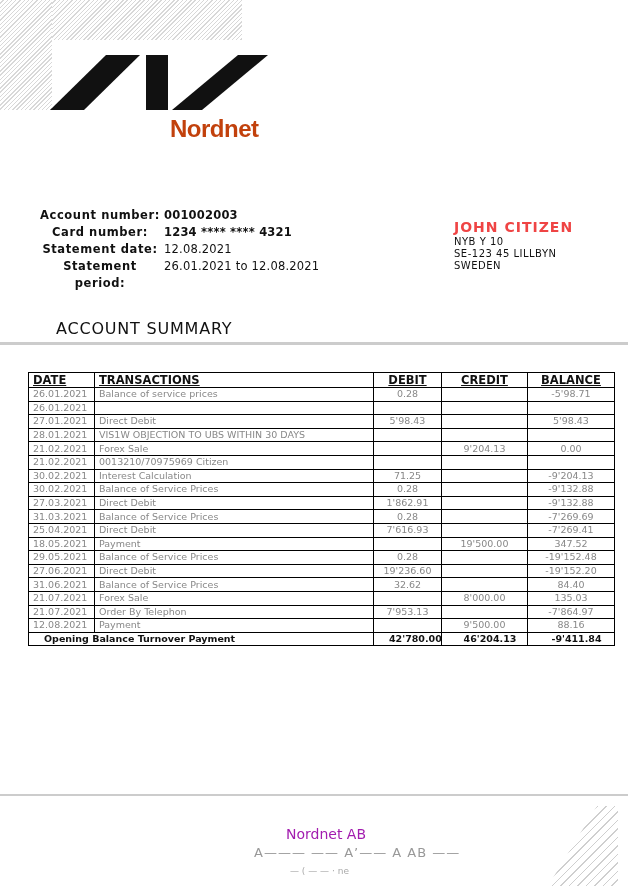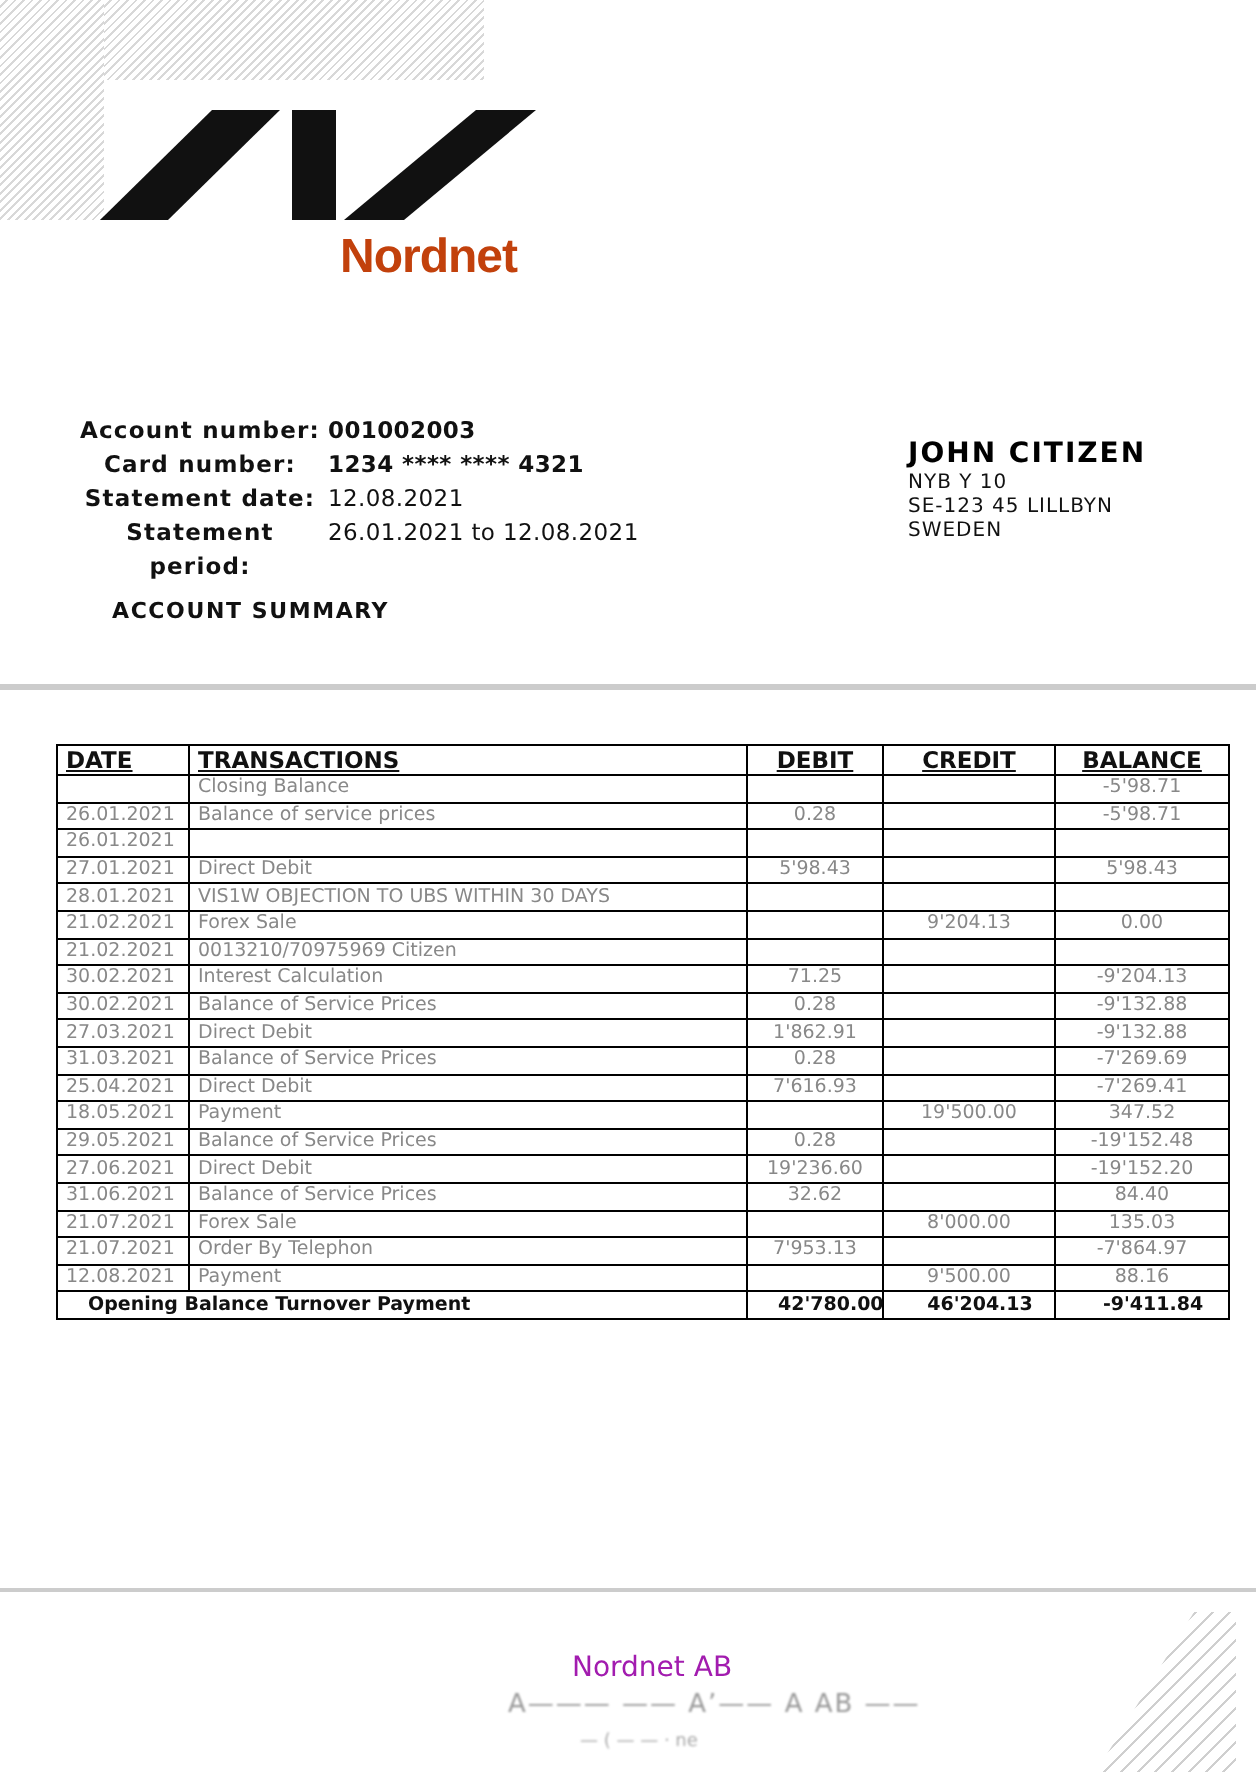--- a/index.html
+++ b/index.html
@@ -14,22 +14,22 @@
     clip-path: polygon(70% 0, 100% 0, 100% 100%, 0 100%); }
   .logo { position:absolute; left:48px; top:55px; }
   .logo-text { position:absolute; left:170px; top:115px; font-family:"Liberation Sans", sans-serif;
     font-weight:bold; font-size:24px; letter-spacing:-0.5px; color:#c2410c; }
   .acct { position:absolute; left:36px; top:207px; font-size:11.5px; line-height:17px; }
   .acct .row { display:flex; }
   .acct .lbl { font-weight:bold; width:128px; letter-spacing:0.6px;text-align:center; }
   .acct .val { letter-spacing:0.2px; }
   .acct .val.b { font-weight:bold; }
   .addr { position:absolute; left:454px; top:219px; font-size:10px; line-height:12px; letter-spacing:0.5px; }
-  .addr .name { font-size:14px; color:#000000; font-weight:bold; letter-spacing:1px; line-height:17px; }
-  .summary { position:absolute; left:56px; top:299px; font-size:11px; font-weight:bold; letter-spacing:0.8px; }
+  .addr .name { font-size:14px; color:#ef4444; font-weight:bold; letter-spacing:1px; line-height:17px; }
+  .summary { position:absolute; left:56px; top:319px; font-size:16px; font-weight:normal; letter-spacing:0.8px; }
   .rule1 { position:absolute; left:0; right:0; top:342px; height:3px; background:#ccc; }
   table.tx { position:absolute; left:28px; top:372px; width:586px; border-collapse:collapse;
     font-size:9.5px; table-layout:fixed; }
   table.tx th, table.tx td { border:1px solid #000; padding:0 4px; height:12.6px; line-height:12px; }
   table.tx th { font-size:11.5px; font-weight:bold; text-align:left; height:14px;text-decoration:underline; }
   table.tx th.c, table.tx td.c { text-align:center; }
   table.tx td { color:#888; }
   table.tx tr.total td { color:#111; font-weight:bold;padding-left:15px; }
   .rule2 { position:absolute; left:0; right:0; top:794px; height:2px; background:#ccc; }
   .footer-co { position:absolute; left:286px; top:826px; font-size:14px; color:#a21caf; }
@@ -92,27 +92,20 @@
     <tr>
       <th>DATE</th>
       <th>TRANSACTIONS</th>
       <th class="c">DEBIT</th>
       <th class="c">CREDIT</th>
       <th class="c">BALANCE</th>
     </tr>
   </thead>
   <tbody id="tbody">
       <tr>
-        <td></td>
-        <td>Closing Balance</td>
-        <td class="c"></td>
-        <td class="c"></td>
-        <td class="c">-5'98.71</td>
-      </tr>
-      <tr>
         <td>26.01.2021</td>
         <td>Balance of service prices</td>
         <td class="c">0.28</td>
         <td class="c"></td>
         <td class="c">-5'98.71</td>
       </tr>
       <tr>
         <td>26.01.2021</td>
         <td></td>
         <td class="c"></td>

